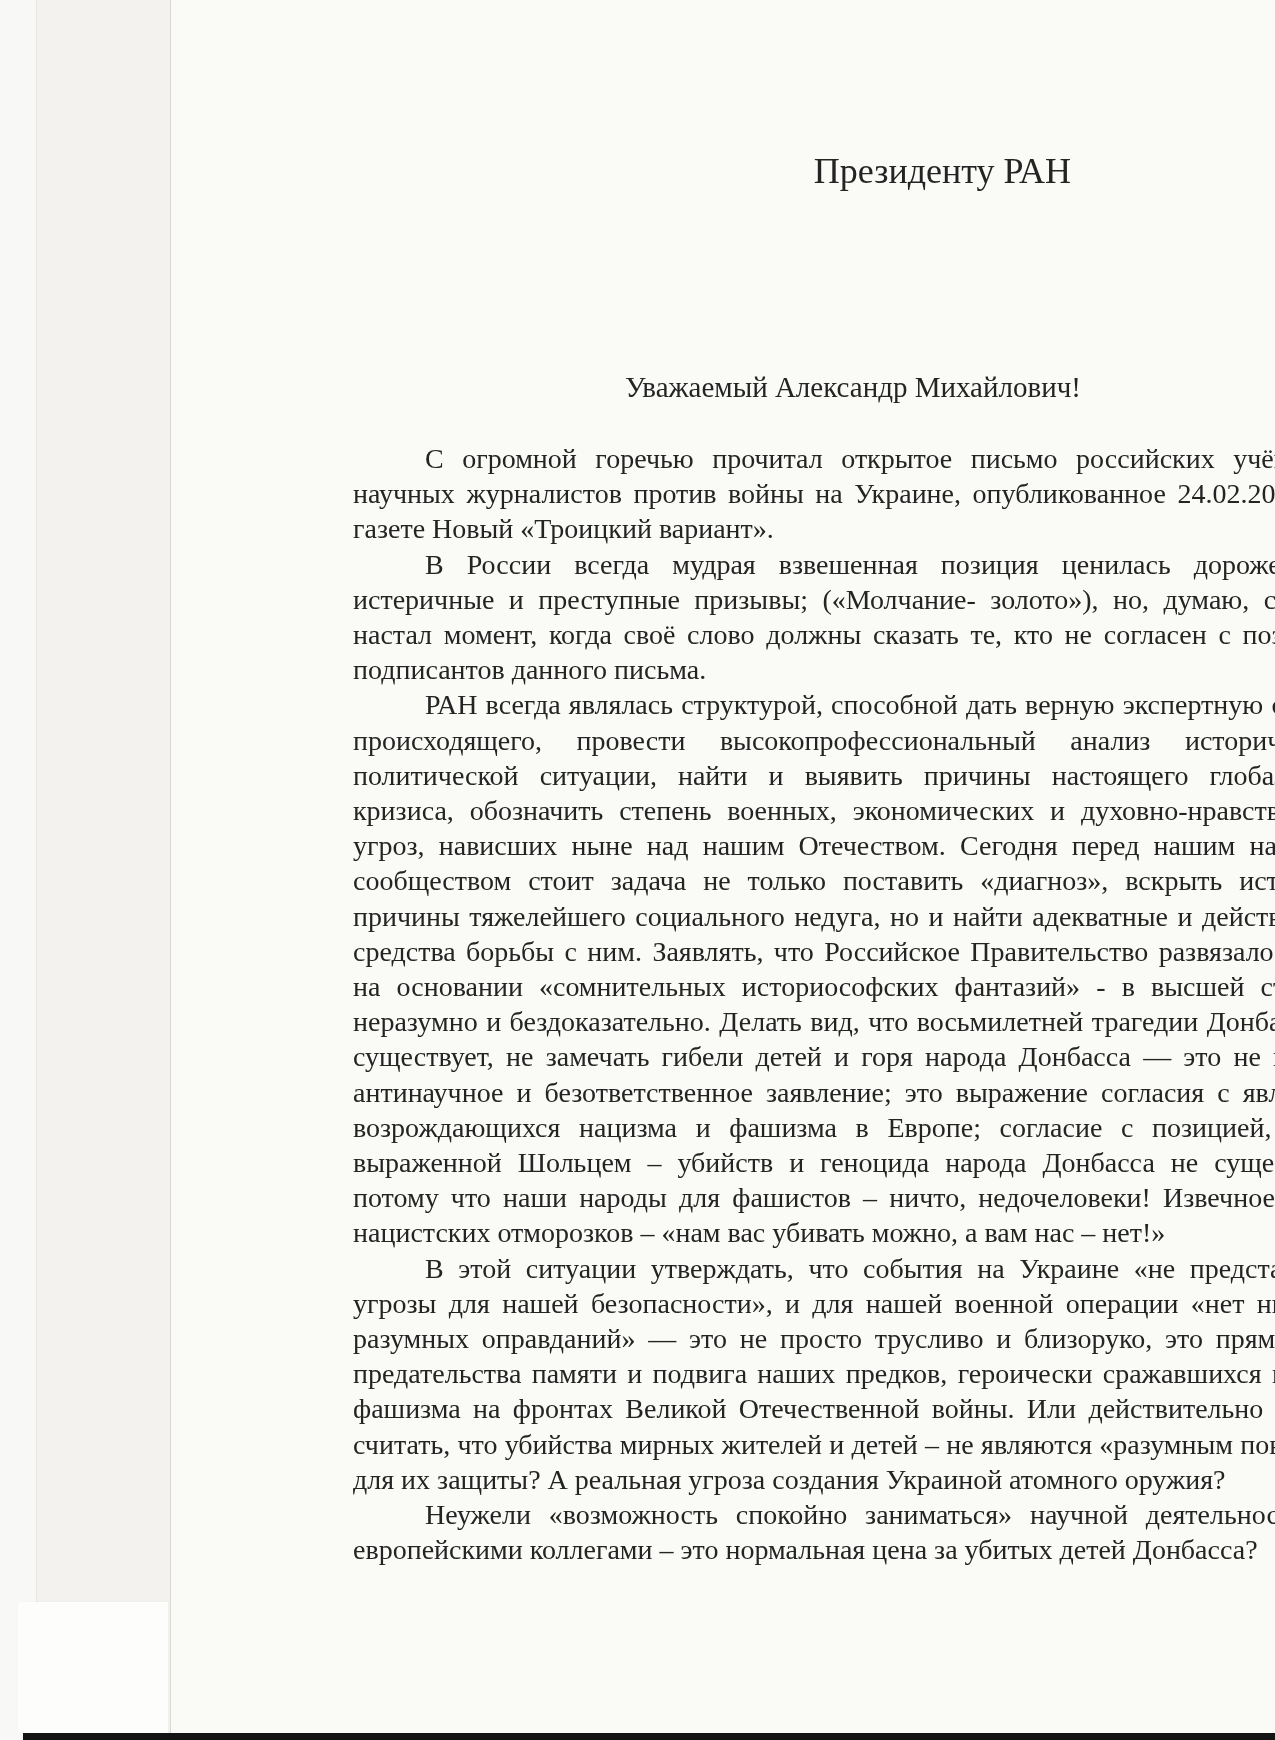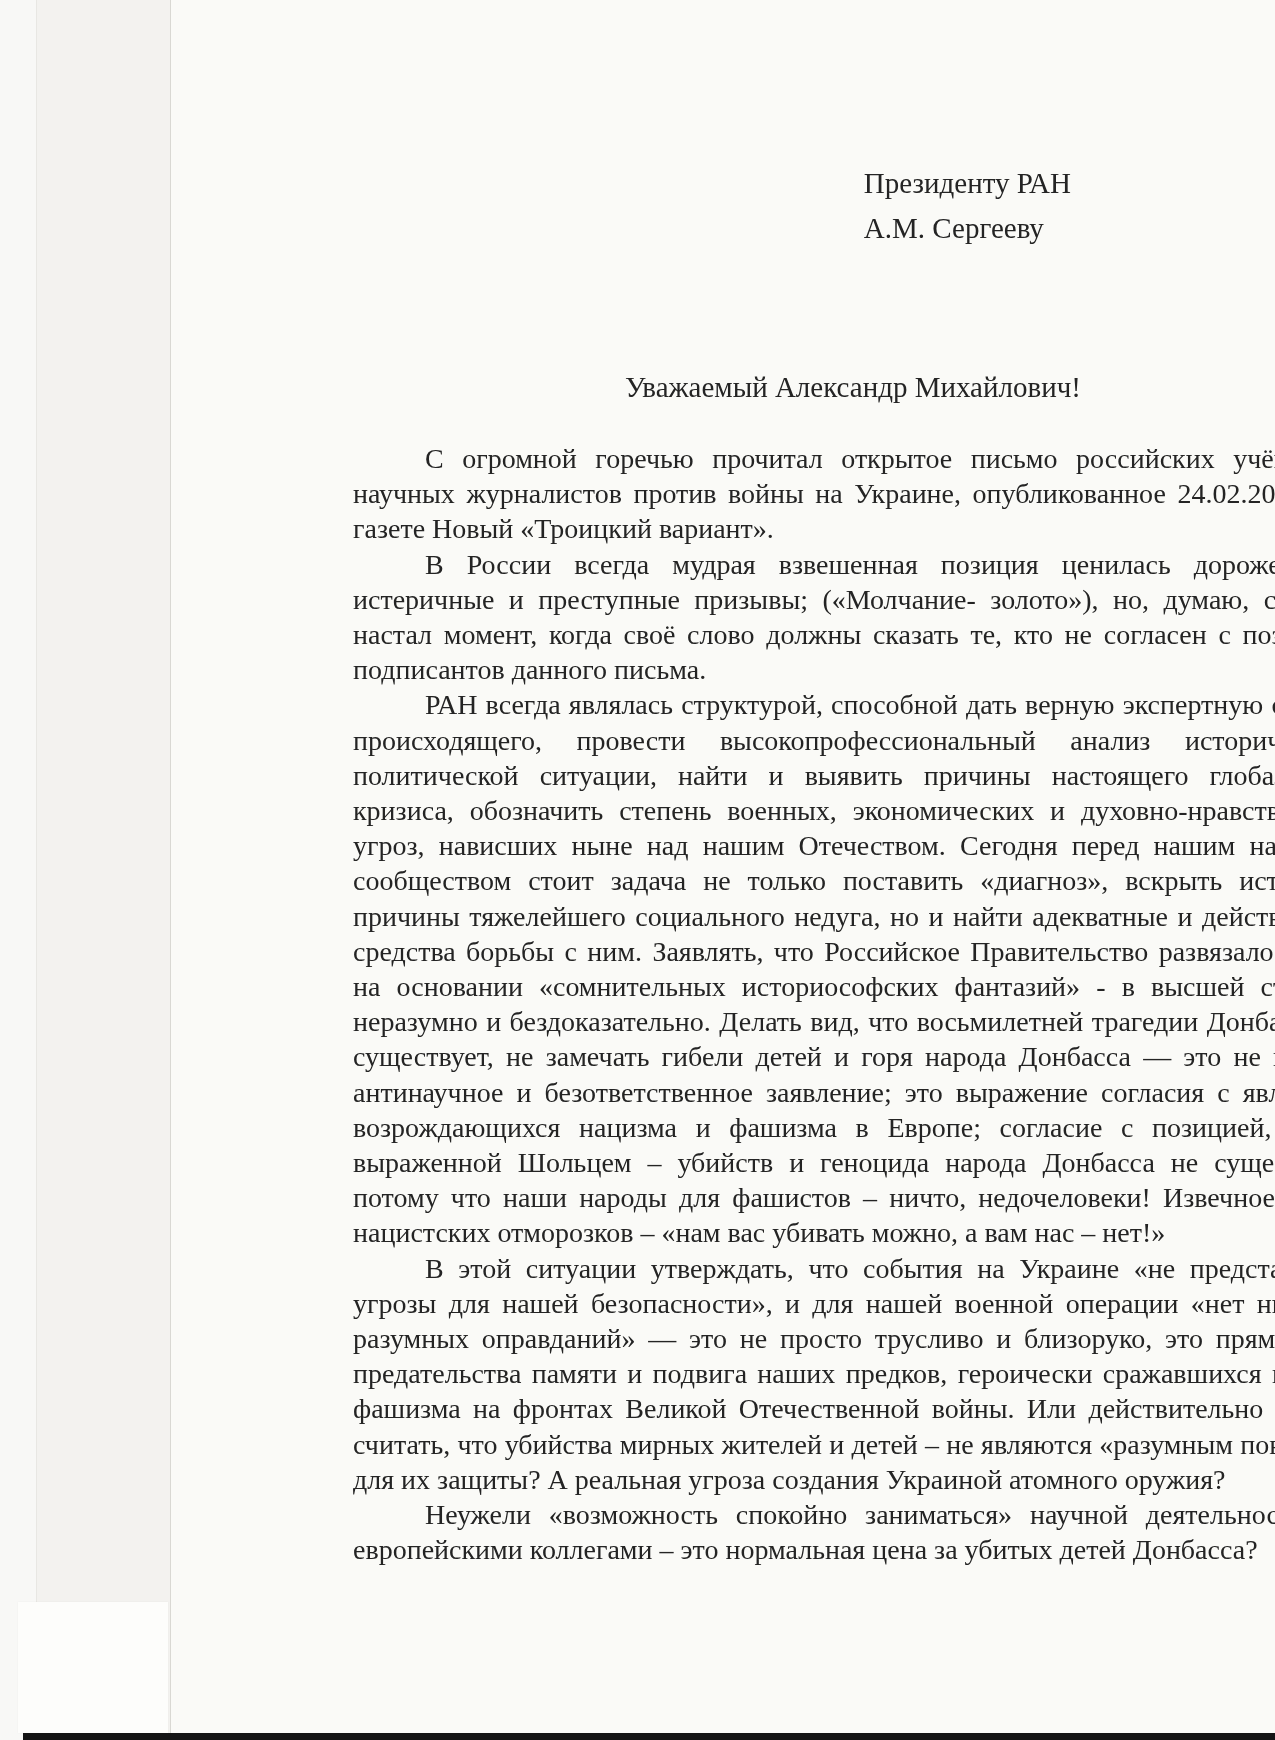--- a/index.html
+++ b/index.html
@@ -50,23 +50,24 @@
   }
   
   .bottom-bar {
     position: absolute;
     left: 23px; right: 0; bottom: 0;
     height: 7px;
     background: #141414;
   }
   .addressee {
     position: absolute;
-    top: 161px;
+    top: 149px;
     right: 205px;
-    font-size: 29px;
+    text-align: center;
+    font-size: 36px;
     line-height: 45px;
     white-space: nowrap;
   }
   .salutation {
     position: absolute;
     top: 371px;
     left: 182px;
     width: 1000px;
     text-align: center;
     font-size: 29px;
@@ -93,21 +94,20 @@
   <div class="scanner-margin">
     <div class="inner-strip"></div>
   </div>
 
   <div class="corner-card"></div>
 
   <div class="paper">
 
     <div class="addressee">
       <div>Президенту РАН</div>
-      <div>А.М. Сергееву</div>
     </div>
 
     <div class="salutation">Уважаемый Александр Михайлович!</div>
 
     <div class="letter-body">
       <p>С огромной горечью прочитал открытое письмо российских учёных и научных журналистов против войны на Украине, опубликованное 24.02.2022 г. в газете Новый «Троицкий вариант».</p>
       <p>В России всегда мудрая взвешенная позиция ценилась дороже, чем истеричные и преступные призывы; («Молчание- золото»), но, думаю, сегодня настал момент, когда своё слово должны сказать те, кто не согласен с позицией подписантов данного письма.</p>
       <p>РАН всегда являлась структурой, способной дать верную экспертную оценку происходящего, провести высокопрофессиональный анализ исторической, политической ситуации, найти и выявить причины настоящего глобального кризиса, обозначить степень военных, экономических и духовно-нравственных угроз, нависших ныне над нашим Отечеством. Сегодня перед нашим научным сообществом стоит задача не только поставить «диагноз», вскрыть истинные причины тяжелейшего социального недуга, но и найти адекватные и действенные средства борьбы с ним. Заявлять, что Российское Правительство развязало войну на основании «сомнительных историософских фантазий» - в высшей степени неразумно и бездоказательно. Делать вид, что восьмилетней трагедии Донбасса не существует, не замечать гибели детей и горя народа Донбасса — это не просто антинаучное и безответственное заявление; это выражение согласия с явлением возрождающихся нацизма и фашизма в Европе; согласие с позицией, чётко выраженной Шольцем – убийств и геноцида народа Донбасса не существует, потому что наши народы для фашистов – ничто, недочеловеки! Извечное кредо нацистских отморозков – «нам вас убивать можно, а вам нас – нет!»</p>
       <p>В этой ситуации утверждать, что события на Украине «не представляют угрозы для нашей безопасности», и для нашей военной операции «нет никаких разумных оправданий» — это не просто трусливо и близоруко, это прямой акт предательства памяти и подвига наших предков, героически сражавшихся против фашизма на фронтах Великой Отечественной войны. Или действительно можно считать, что убийства мирных жителей и детей – не являются «разумным поводом» для их защиты? А реальная угроза создания Украиной атомного оружия?</p>
       <p>Неужели «возможность спокойно заниматься» научной деятельностью с европейскими коллегами – это нормальная цена за убитых детей Донбасса?</p>

